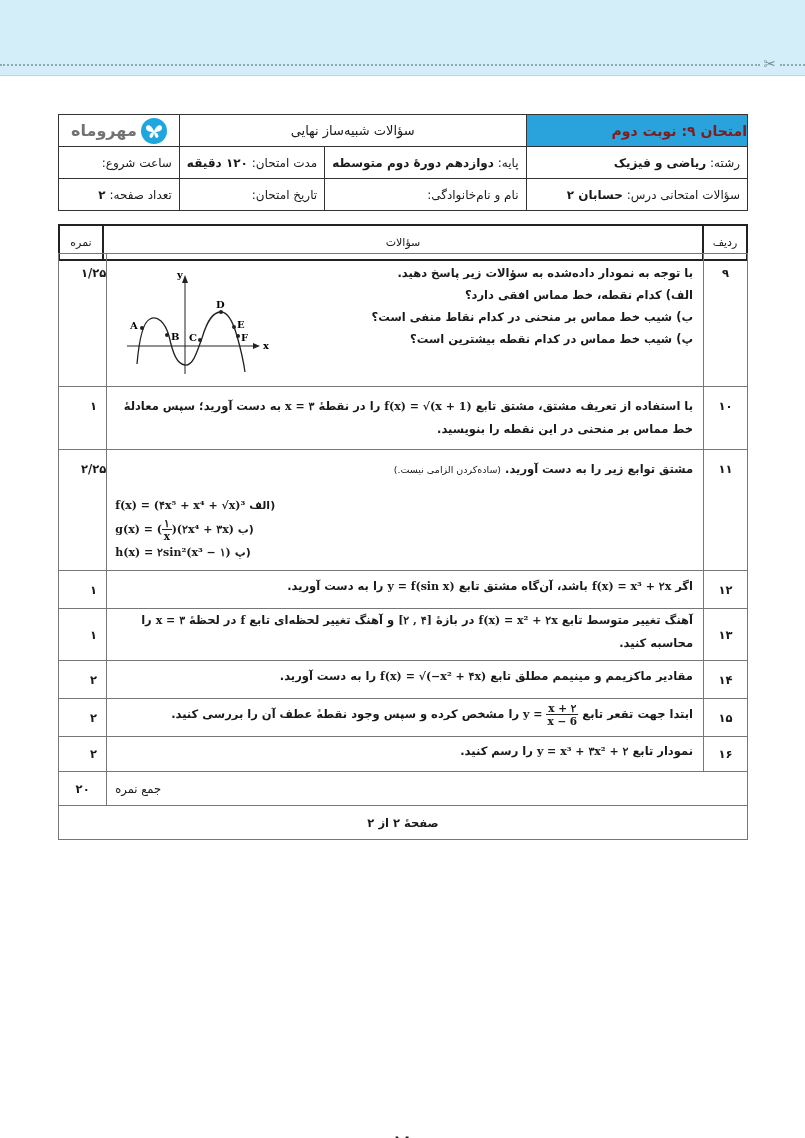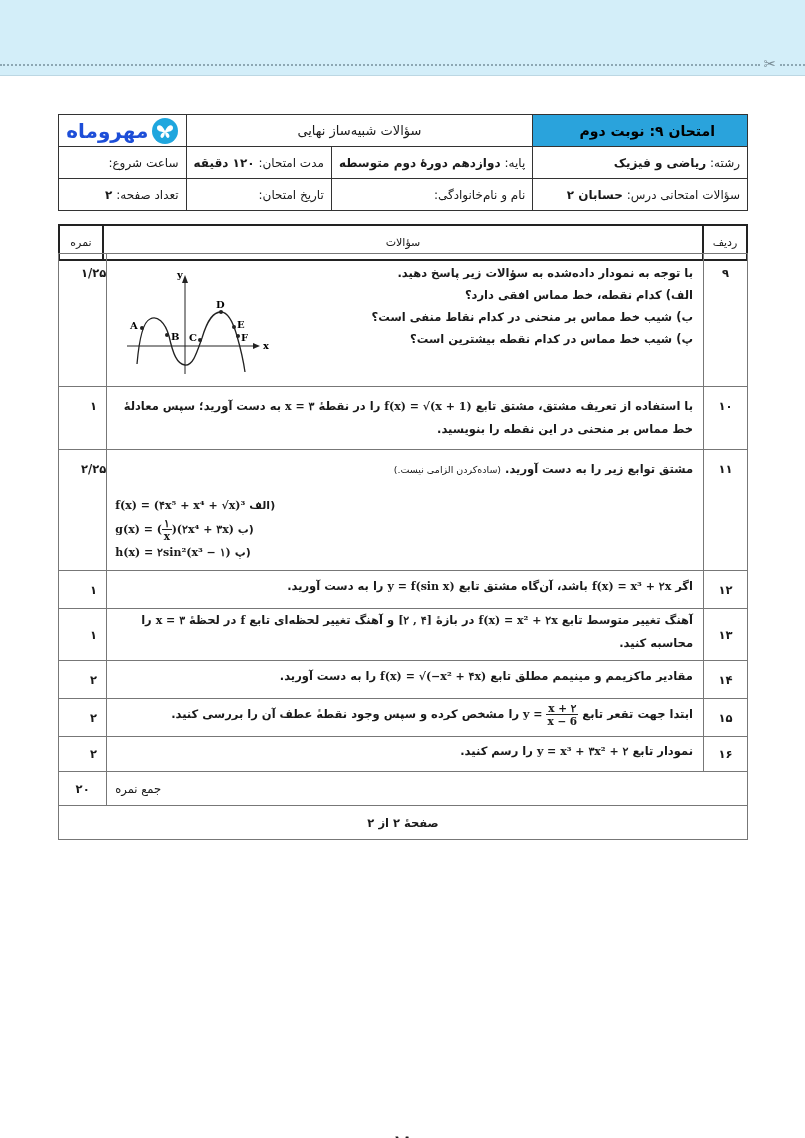--- a/index.html
+++ b/index.html
@@ -7,26 +7,26 @@
   body { position: relative; font-family: "DejaVu Sans", sans-serif; color: #1a1a1a; }
 
   .top-band { position: absolute; left: 0; top: 0; width: 805px; height: 76px; background: #d3eef9; border-bottom: 1px solid #bcd7e3; }
   .cut-line { position: absolute; left: 0; top: 64px; width: 760px; border-top: 2px dotted #8da7b3; }
   .cut-line-r { position: absolute; left: 780px; top: 64px; width: 25px; border-top: 2px dotted #8da7b3; }
   .scissors { position: absolute; left: 760px; top: 56px; width: 20px; height: 16px; color: #7a8d97; font-size: 15px; line-height: 16px; text-align: center; }
 
   table { border-collapse: collapse; direction: rtl; }
   .header-table { position: absolute; left: 58px; top: 114px; width: 690px; }
   .header-table td { border: 1.5px solid #333; height: 32px; font-size: 12px; padding: 0 7px; white-space: nowrap; }
-  .header-table td.title-cell { background: #2aa3dc; color: #000000; font-weight: bold; font-size: 14px; padding-right: 32px; }
+  .header-table td.title-cell { background: #2aa3dc; color: #7f1d1d; font-weight: bold; font-size: 14px; padding-right: 0; }
   .header-table td.center { text-align: center; font-size: 13px; }
   .header-table b { font-weight: bold; }
   .logo { display: flex; align-items: center; justify-content: center; gap: 4px; direction: rtl; }
   .logo-circle { width: 26px; height: 26px; border-radius: 50%; background: #1fa6de; display: flex; align-items: center; justify-content: center; }
-  .logo-text { color: #1d4ed8; font-weight: bold; font-size: 20px; }
+  .logo-text { color: #737373; font-weight: bold; font-size: 16px; }
 
   .col-header { position: absolute; left: 58px; top: 224px; width: 690px; }
   .col-header td { border: 2px solid #222; height: 35px; font-size: 11px; text-align: center; }
 
   .q-table { position: absolute; left: 58px; top: 253px; width: 690px; }
   .q-table td { border: 1.2px solid #777; font-size: 11.5px; vertical-align: top; }
   .q-table td.num { width: 44px; text-align: center; padding-top: 12px; font-weight: bold; }
   .q-table td.score { width: 44px; text-align: center; padding-top: 12px; font-weight: bold; padding-left: 22px; }
   .q-table td.body { padding: 8px 10px 6px 8px; font-weight: bold; line-height: 22px; }
   .q-table td.mid { vertical-align: middle; padding-top: 0; }

